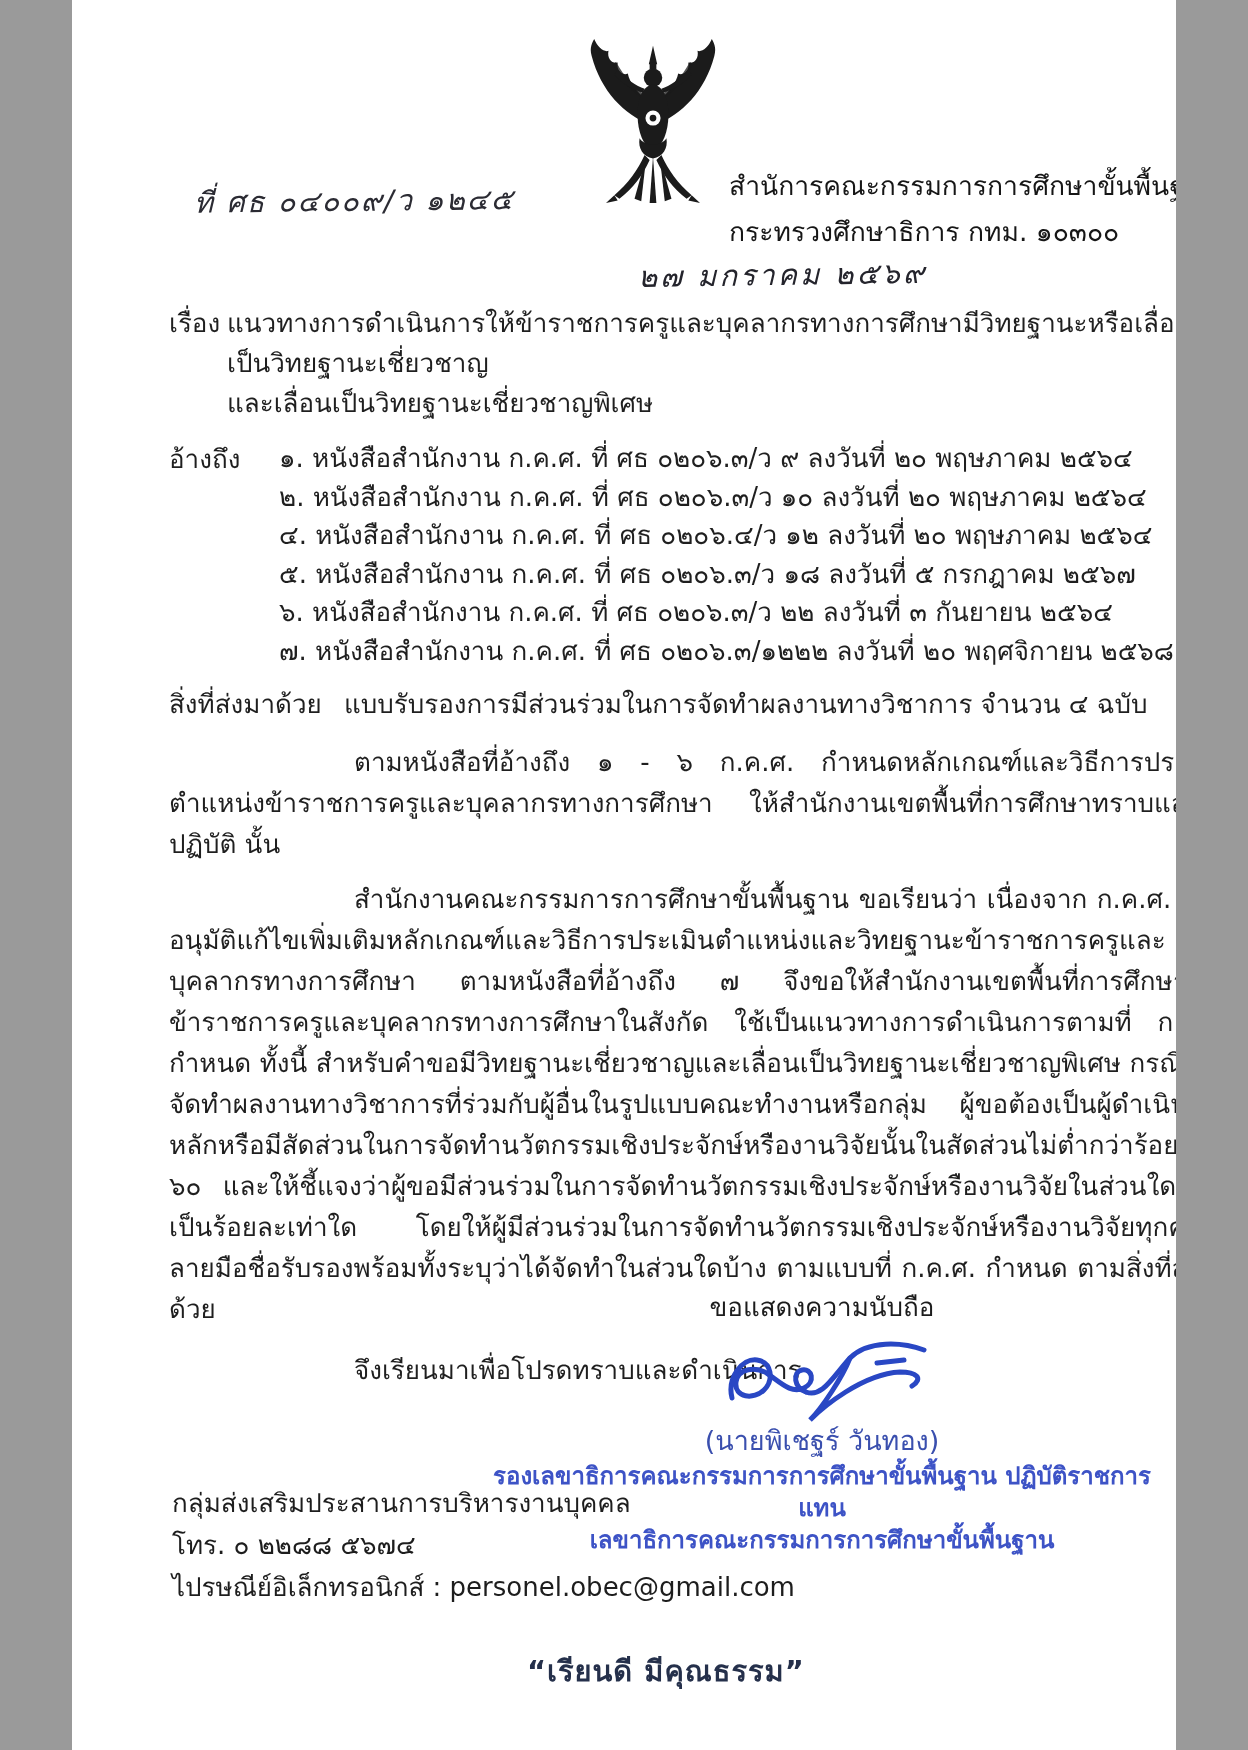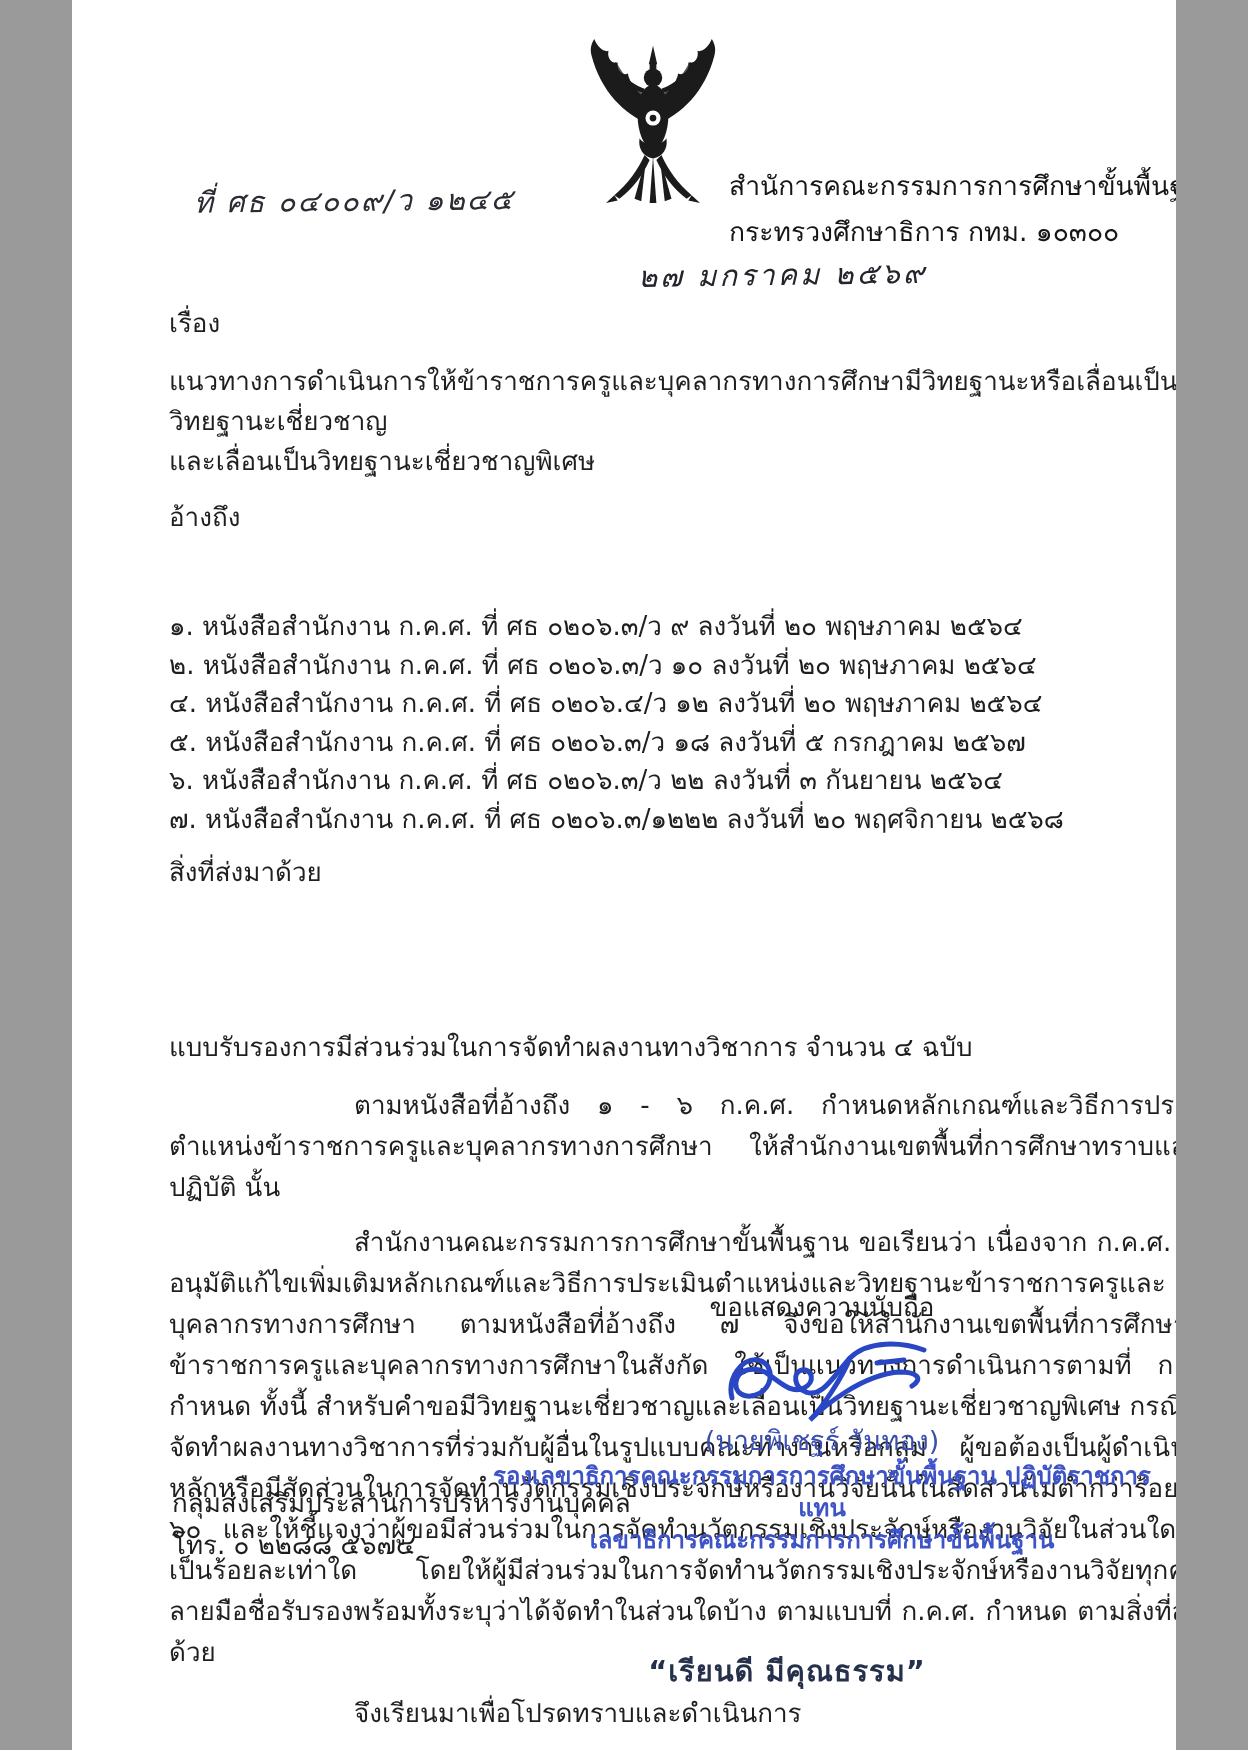--- a/index.html
+++ b/index.html
@@ -33,21 +33,21 @@
     font-size:29px;color:#24242c;
     font-style:italic;letter-spacing:3px;
     transform:rotate(-0.8deg);
     white-space:nowrap;
   }
   
   .content{
     position:absolute;left:97px;top:303px;width:1063px;
     font-size:26px;line-height:40px;
   }
-  .row{display:flex;align-items:flex-start;flex-direction:column;}
+  .row{display:flex;align-items:flex-start;}
   .subject-row{margin-bottom:16px;}
   .subject-label{flex:0 0 58px;}
   .subject-lines{flex:1;}
   .to-row{margin-bottom:20px;}
   .to-label{flex:0 0 58px;}
   .ref-row{margin-bottom:14px;}
   .ref-label{flex:0 0 110px;}
   .ref-list{flex:1;margin:0;padding:0;list-style:none;}
   .ref-list li{margin:0 0 0 0;line-height:38.5px;}
   .attach-row{margin-bottom:18px;}
@@ -71,21 +71,20 @@
   .sign-name{color:#3a4fae;font-size:27px;}
   .stamp{color:#3d53c6;font-size:24px;line-height:32px;font-weight:bold;}
   .stamp .l2{font-weight:bold;}
   
   .footer{
     position:absolute;left:100px;top:1482px;
     font-size:26px;line-height:42px;color:#1d1d1d;
   }
   .tagline{
     position:absolute;left:455px;top:1648px;width:520px;
-    text-align:center;
     font-size:29px;font-weight:bold;color:#25304b;
     letter-spacing:1px;
   }
 </style>
 </head>
 <body>
 
 <div class="page">
 
   <div class="doc-number">ที่  ศธ ๐๔๐๐๙/ว ๑๒๔๕</div>
@@ -181,17 +180,18 @@
     <div class="sign-name">(นายพิเชฐร์  วันทอง)</div>
     <div class="stamp">
       <div class="l1">รองเลขาธิการคณะกรรมการการศึกษาขั้นพื้นฐาน ปฏิบัติราชการแทน</div>
       <div class="l2">เลขาธิการคณะกรรมการการศึกษาขั้นพื้นฐาน</div>
     </div>
   </div>
 
   <div class="footer">
     <div>กลุ่มส่งเสริมประสานการบริหารงานบุคคล</div>
     <div>โทร. ๐ ๒๒๘๘ ๕๖๗๔</div>
+    <div>ไปรษณีย์อิเล็กทรอนิกส์ : personel.obec@gmail.com</div>
   </div>
 
   <div class="tagline">“เรียนดี มีคุณธรรม”</div>
 
 </div>
 
 </body></html>

